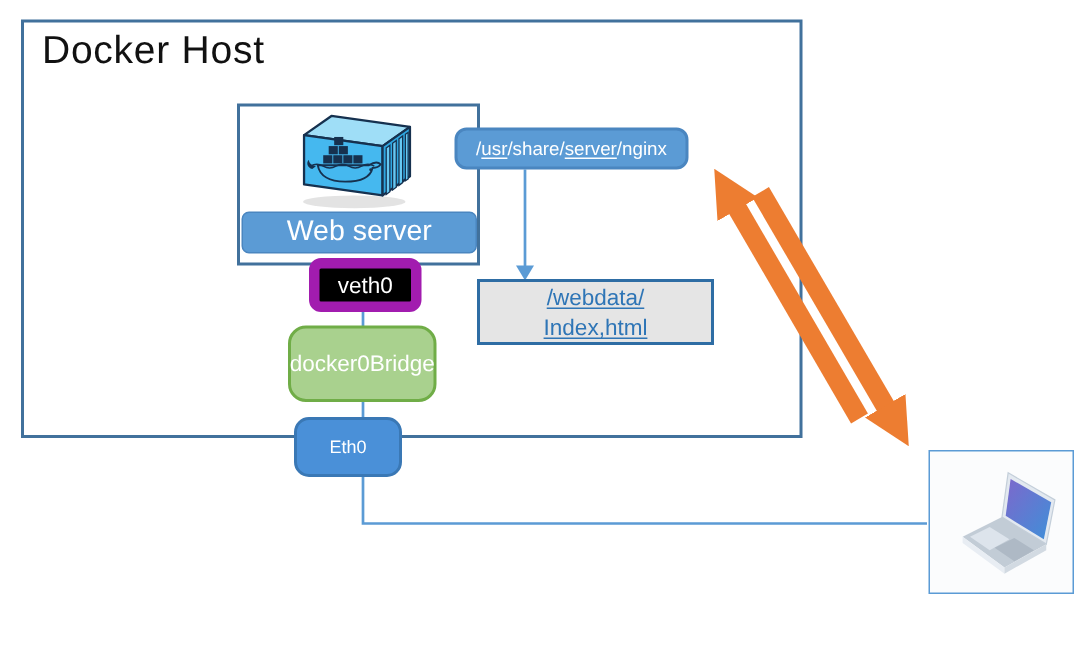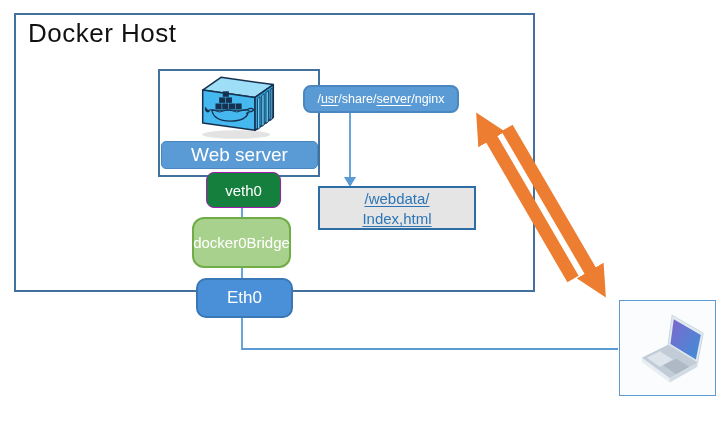--- a/index.html
+++ b/index.html
@@ -17,23 +17,23 @@
   
   .container-box{left:158px;top:69px;width:162px;height:108px;border:2px solid #41719c;background:#ffffff;z-index:2;}
   .docker-icon{left:183px;top:70px;width:110px;height:70px;z-index:3;}
 
   
   .overlay{left:0;top:0;width:727px;height:432px;z-index:3;pointer-events:none;}
 
   
   .pill{display:flex;align-items:center;justify-content:center;color:#ffffff;z-index:4;text-align:center;}
   .webserver{left:161px;top:141px;width:157px;height:28px;background:#5b9bd5;border:1.5px solid #4a86c0;border-radius:5px;font-size:19px;}
-  .veth0{left:206px;top:172px;width:75px;height:36px;background:#15803d;border:1px solid #a21caf;border-radius:8px;font-size:15px;}
+  .veth0{left:206px;top:172px;width:75px;height:36px;background:#000000;border:7px solid #a21caf;border-radius:8px;font-size:15px;}
   .bridge{left:192px;top:217px;width:99px;height:51px;background:#a9d18e;border:2px solid #70ad47;border-radius:12px;font-size:15px;line-height:20px;flex-direction:row;}
-  .eth0{left:196px;top:278px;width:97px;height:40px;background:#4a90d8;border:2px solid #3a78b5;border-radius:10px;font-size:17px;}
+  .eth0{left:196px;top:278px;width:72px;height:40px;background:#4a90d8;border:2px solid #3a78b5;border-radius:10px;font-size:12px;}
   .nginx{left:303px;top:85px;width:156px;height:28px;background:#5b9bd5;border:2px solid #4a86c0;border-radius:8px;font-size:12.5px;z-index:4;}
 
   .squiggle{text-decoration-line:underline;text-decoration-style:wavy;text-decoration-color:#d13438;text-decoration-thickness:1px;text-underline-offset:2px;text-decoration:underline;}
 
   
   .webdata{left:318px;top:186px;width:158px;height:44px;background:#e5e5e5;border:2px solid #2e6da4;color:#2e75b6;font-size:15px;z-index:4;padding:1px 4px;line-height:20px;}
   .webdata .l1{text-align:center;}
   .webdata .l2{text-align:center;}
 
   

